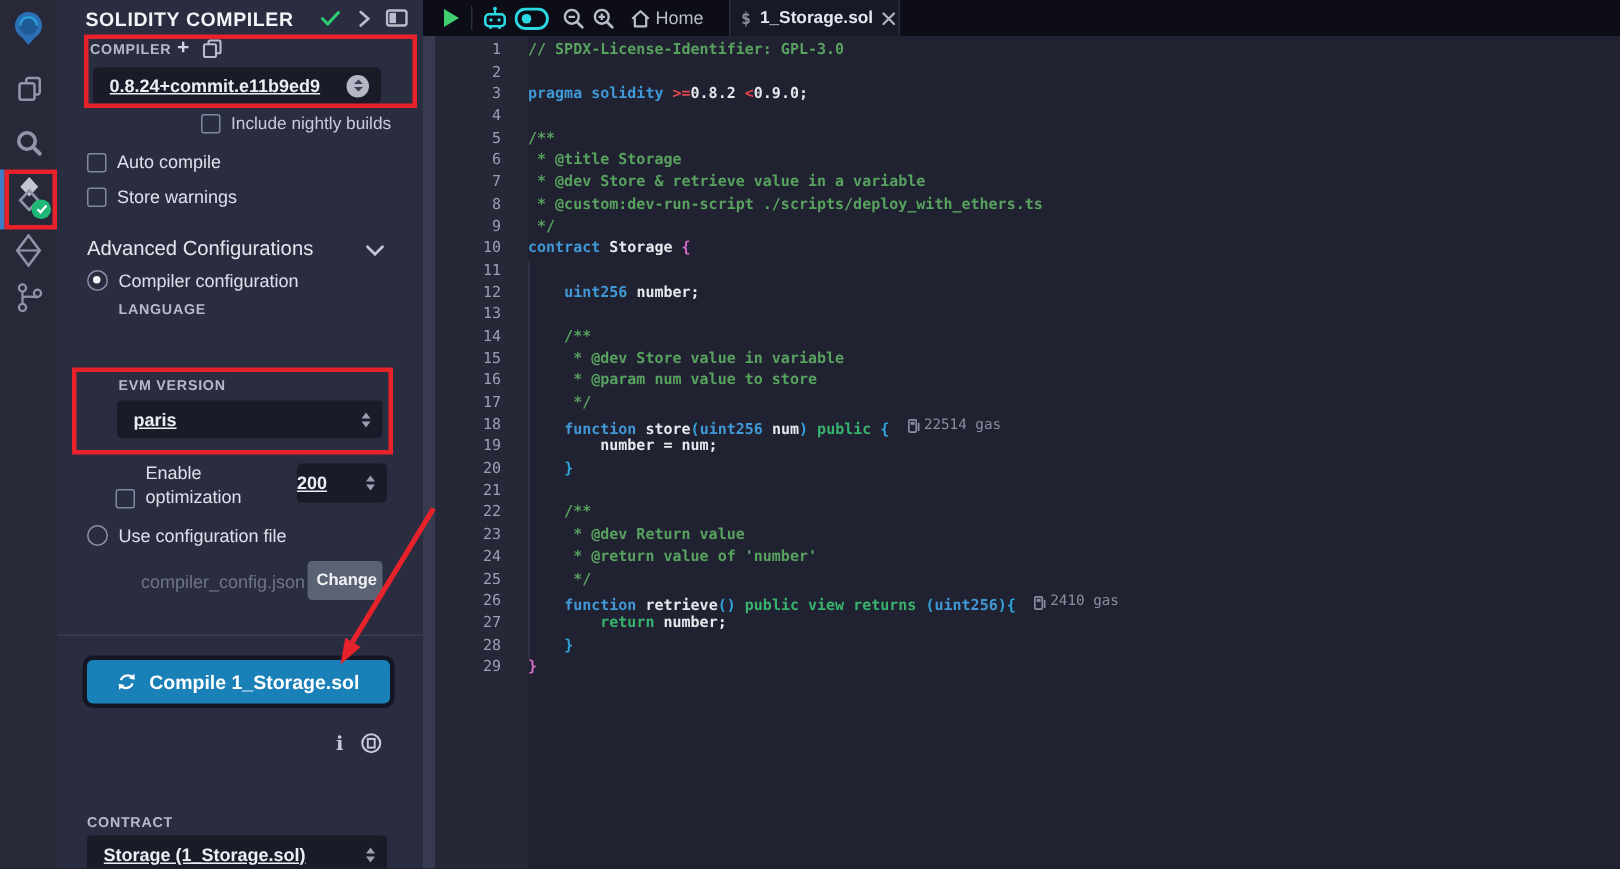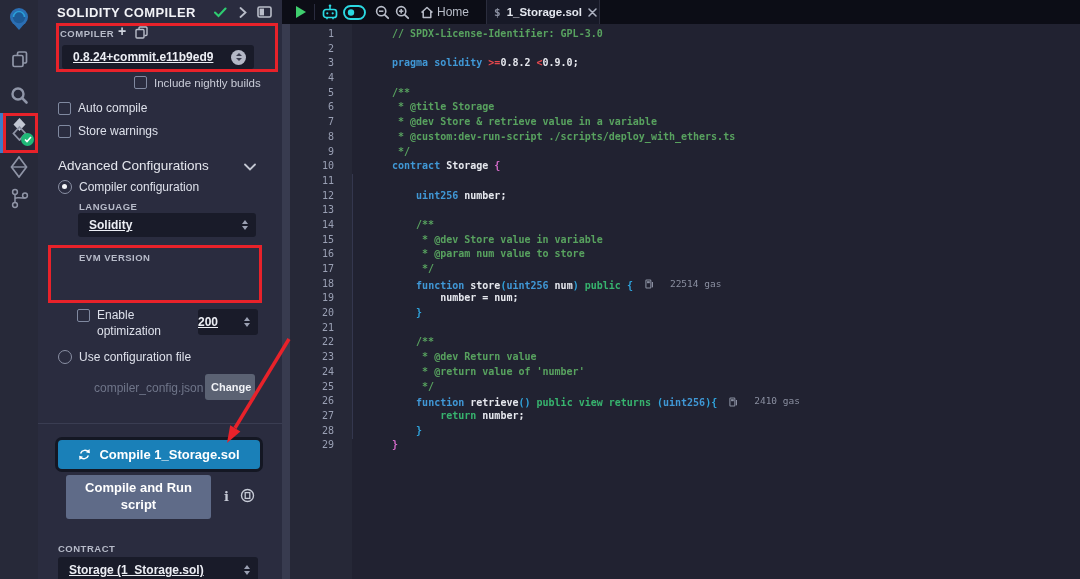--- a/index.html
+++ b/index.html
@@ -43,24 +43,24 @@
   #tab{position:absolute;left:204px;top:0;width:114px;height:24px;background:#171927;
        border-left:1px solid #2b2d3d;border-right:1px solid #2b2d3d;display:flex;align-items:center;box-sizing:border-box;padding:0 7px;gap:6px;}
   #tab .fname{font-size:11.5px;font-weight:700;color:#e4e7ef;flex:1 1 auto;white-space:nowrap;}
   
   #editor{left:290px;top:24px;width:790px;height:555px;font-family:"DejaVu Sans Mono",monospace;font-size:10px;}
   #gutterbg{left:290px;top:24px;width:62px;height:555px;background:#262837;}
   #indent-guide{left:352px;top:174px;width:1px;height:265px;background:#34374e;}
   #lines{position:absolute;left:0;top:3px;right:0;}
   .eline{display:flex;height:14.7px;line-height:14.7px;}
   .ln{flex:0 0 62px;box-sizing:border-box;text-align:right;padding-right:18px;color:#9aa0b4;}
-  .lcode{white-space:pre;font-weight:700;margin-left:40px;}
+  .lcode{white-space:pre;font-weight:700;}
   .tk-cm{color:#58a25f;} .tk-kw{color:#4098d6;} .tk-kg{color:#37b36e;}
   .tk-op{color:#e5484d;} .tk-tx{color:#e6e8ee;} .tk-b1{color:#d36ac8;} .tk-b2{color:#2fa3dc;}
-  .gas{display:inline-flex;align-items:center;gap:16px;margin-left:12px;color:#8a8fa0;font-weight:400;font-size:9.5px;}
+  .gas{display:inline-flex;align-items:center;gap:2px;margin-left:12px;color:#8a8fa0;font-weight:400;font-size:9.5px;}
   
   .redbox{position:absolute;border:3px solid #e8222a;box-sizing:border-box;pointer-events:none;z-index:60;}
   #arrow-svg{position:absolute;left:0;top:0;width:1080px;height:579px;pointer-events:none;z-index:61;}
   svg{display:block;}
 </style>
 </head>
 <body>
 
 <div id="iconstrip" class="abs">
   <div class="strip-icon" style="left:6px;top:6px;width:26px;height:26px;">
@@ -167,31 +167,31 @@
         <polyline points="1,1.5 6,6.5 11,1.5" fill="none" stroke="#c3c7d2" stroke-width="1.8" stroke-linecap="round"></polyline>
       </svg>
   </div>
 
   <div class="abs row" style="left:20px;top:180px;">
     <span class="radio sel"></span>
     <span class="lbl">Compiler configuration</span>
   </div>
 
   <div class="abs seclabel" style="left:41px;top:201px;">LANGUAGE</div>
-  <div class="abs select" style="left:40px;top:213px;width:178px;height:24px;">
-    <span class="grow">Solidity</span>
+
+  <div class="abs seclabel" style="left:41px;top:252px;">EVM VERSION</div>
+  <div class="abs select" style="left:40px;top:267px;width:177px;height:25px;">
+    <span class="grow">paris</span>
     <span class="caretpair">
         <span class="caret-up"></span>
         <span class="caret-dn"></span>
       </span>
   </div>
 
-  <div class="abs seclabel" style="left:41px;top:252px;">EVM VERSION</div>
-
-  <div class="abs row" style="left:39px;top:307px;align-items:flex-start;">
+  <div class="abs row" style="left:39px;top:307px;align-items:flex-end;">
     <span class="cb" style="margin-top:2px;"></span>
     <span class="lbl" style="width:76px;line-height:1.35;">Enable optimization</span>
   </div>
   <div class="abs select" style="left:160px;top:309px;width:60px;height:26px;padding-left:0;">
     <span class="grow">200</span>
     <span class="caretpair">
         <span class="caret-up"></span>
         <span class="caret-dn"></span>
       </span>
   </div>
@@ -210,21 +210,20 @@
       <svg width="13" height="13" viewBox="0 0 14 14">
         <path d="M11.5 4.5A5 5 0 0 0 2.8 5.8" fill="none" stroke="#fff" stroke-width="1.6"></path>
         <path d="M2.5 9.5A5 5 0 0 0 11.2 8.2" fill="none" stroke="#fff" stroke-width="1.6"></path>
         <polygon points="12.4,1.2 12.8,5.6 8.6,4.6" fill="#fff"></polygon>
         <polygon points="1.6,12.8 1.2,8.4 5.4,9.4" fill="#fff"></polygon>
       </svg>
     </span>
     <span>Compile 1_Storage.sol</span>
   </button>
 
-  <button class="abs btn-run" style="left:28px;top:475px;width:145px;height:44px;">Compile and Run script</button>
   <div class="abs" style="left:186px;top:489px;font-size:13px;font-weight:700;color:#c6cad6;font-family:'DejaVu Serif',serif;">i</div>
   <div class="abs" style="left:202px;top:488px;">
     <svg width="15" height="15" viewBox="0 0 15 15">
       <circle cx="7.5" cy="7.5" r="6" fill="none" stroke="#c6cad6" stroke-width="1.4"></circle>
       <rect x="5.2" y="4.6" width="4.6" height="5.8" fill="none" stroke="#c6cad6" stroke-width="1.3"></rect>
     </svg>
   </div>
 
   <div class="abs seclabel" style="left:20px;top:543px;">CONTRACT</div>
   <div class="abs select" style="left:20px;top:557px;width:200px;height:26px;">

